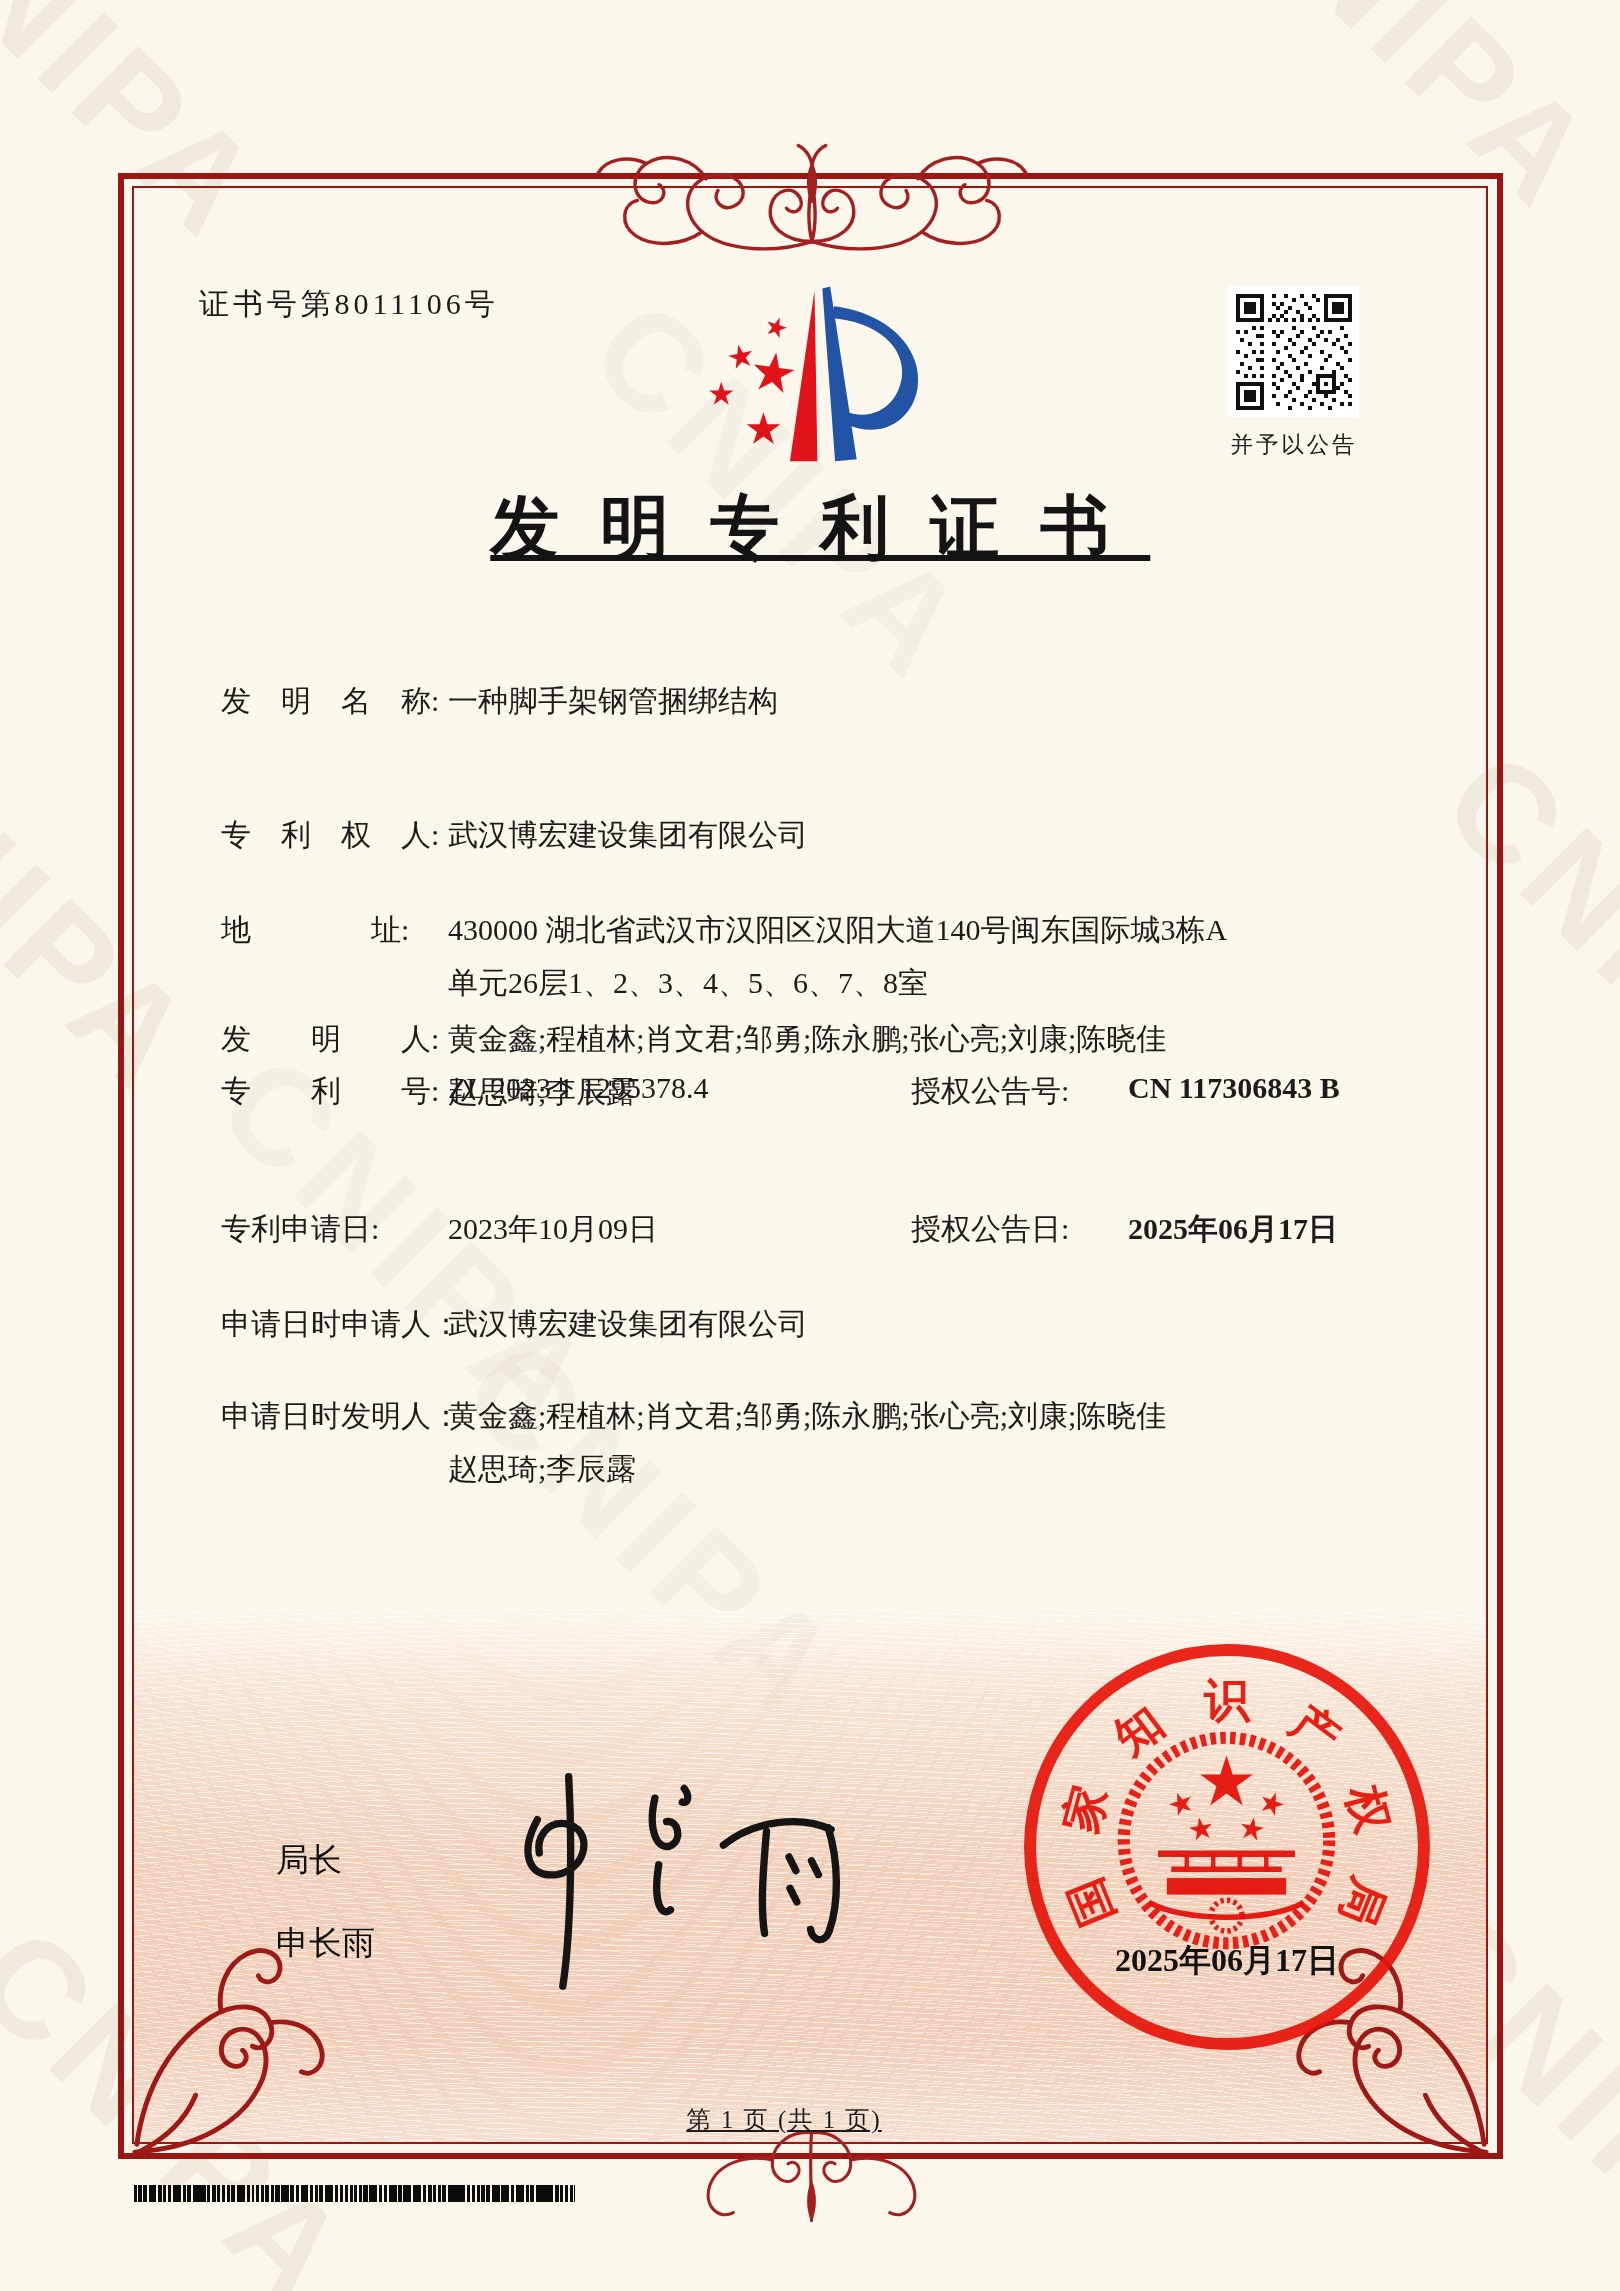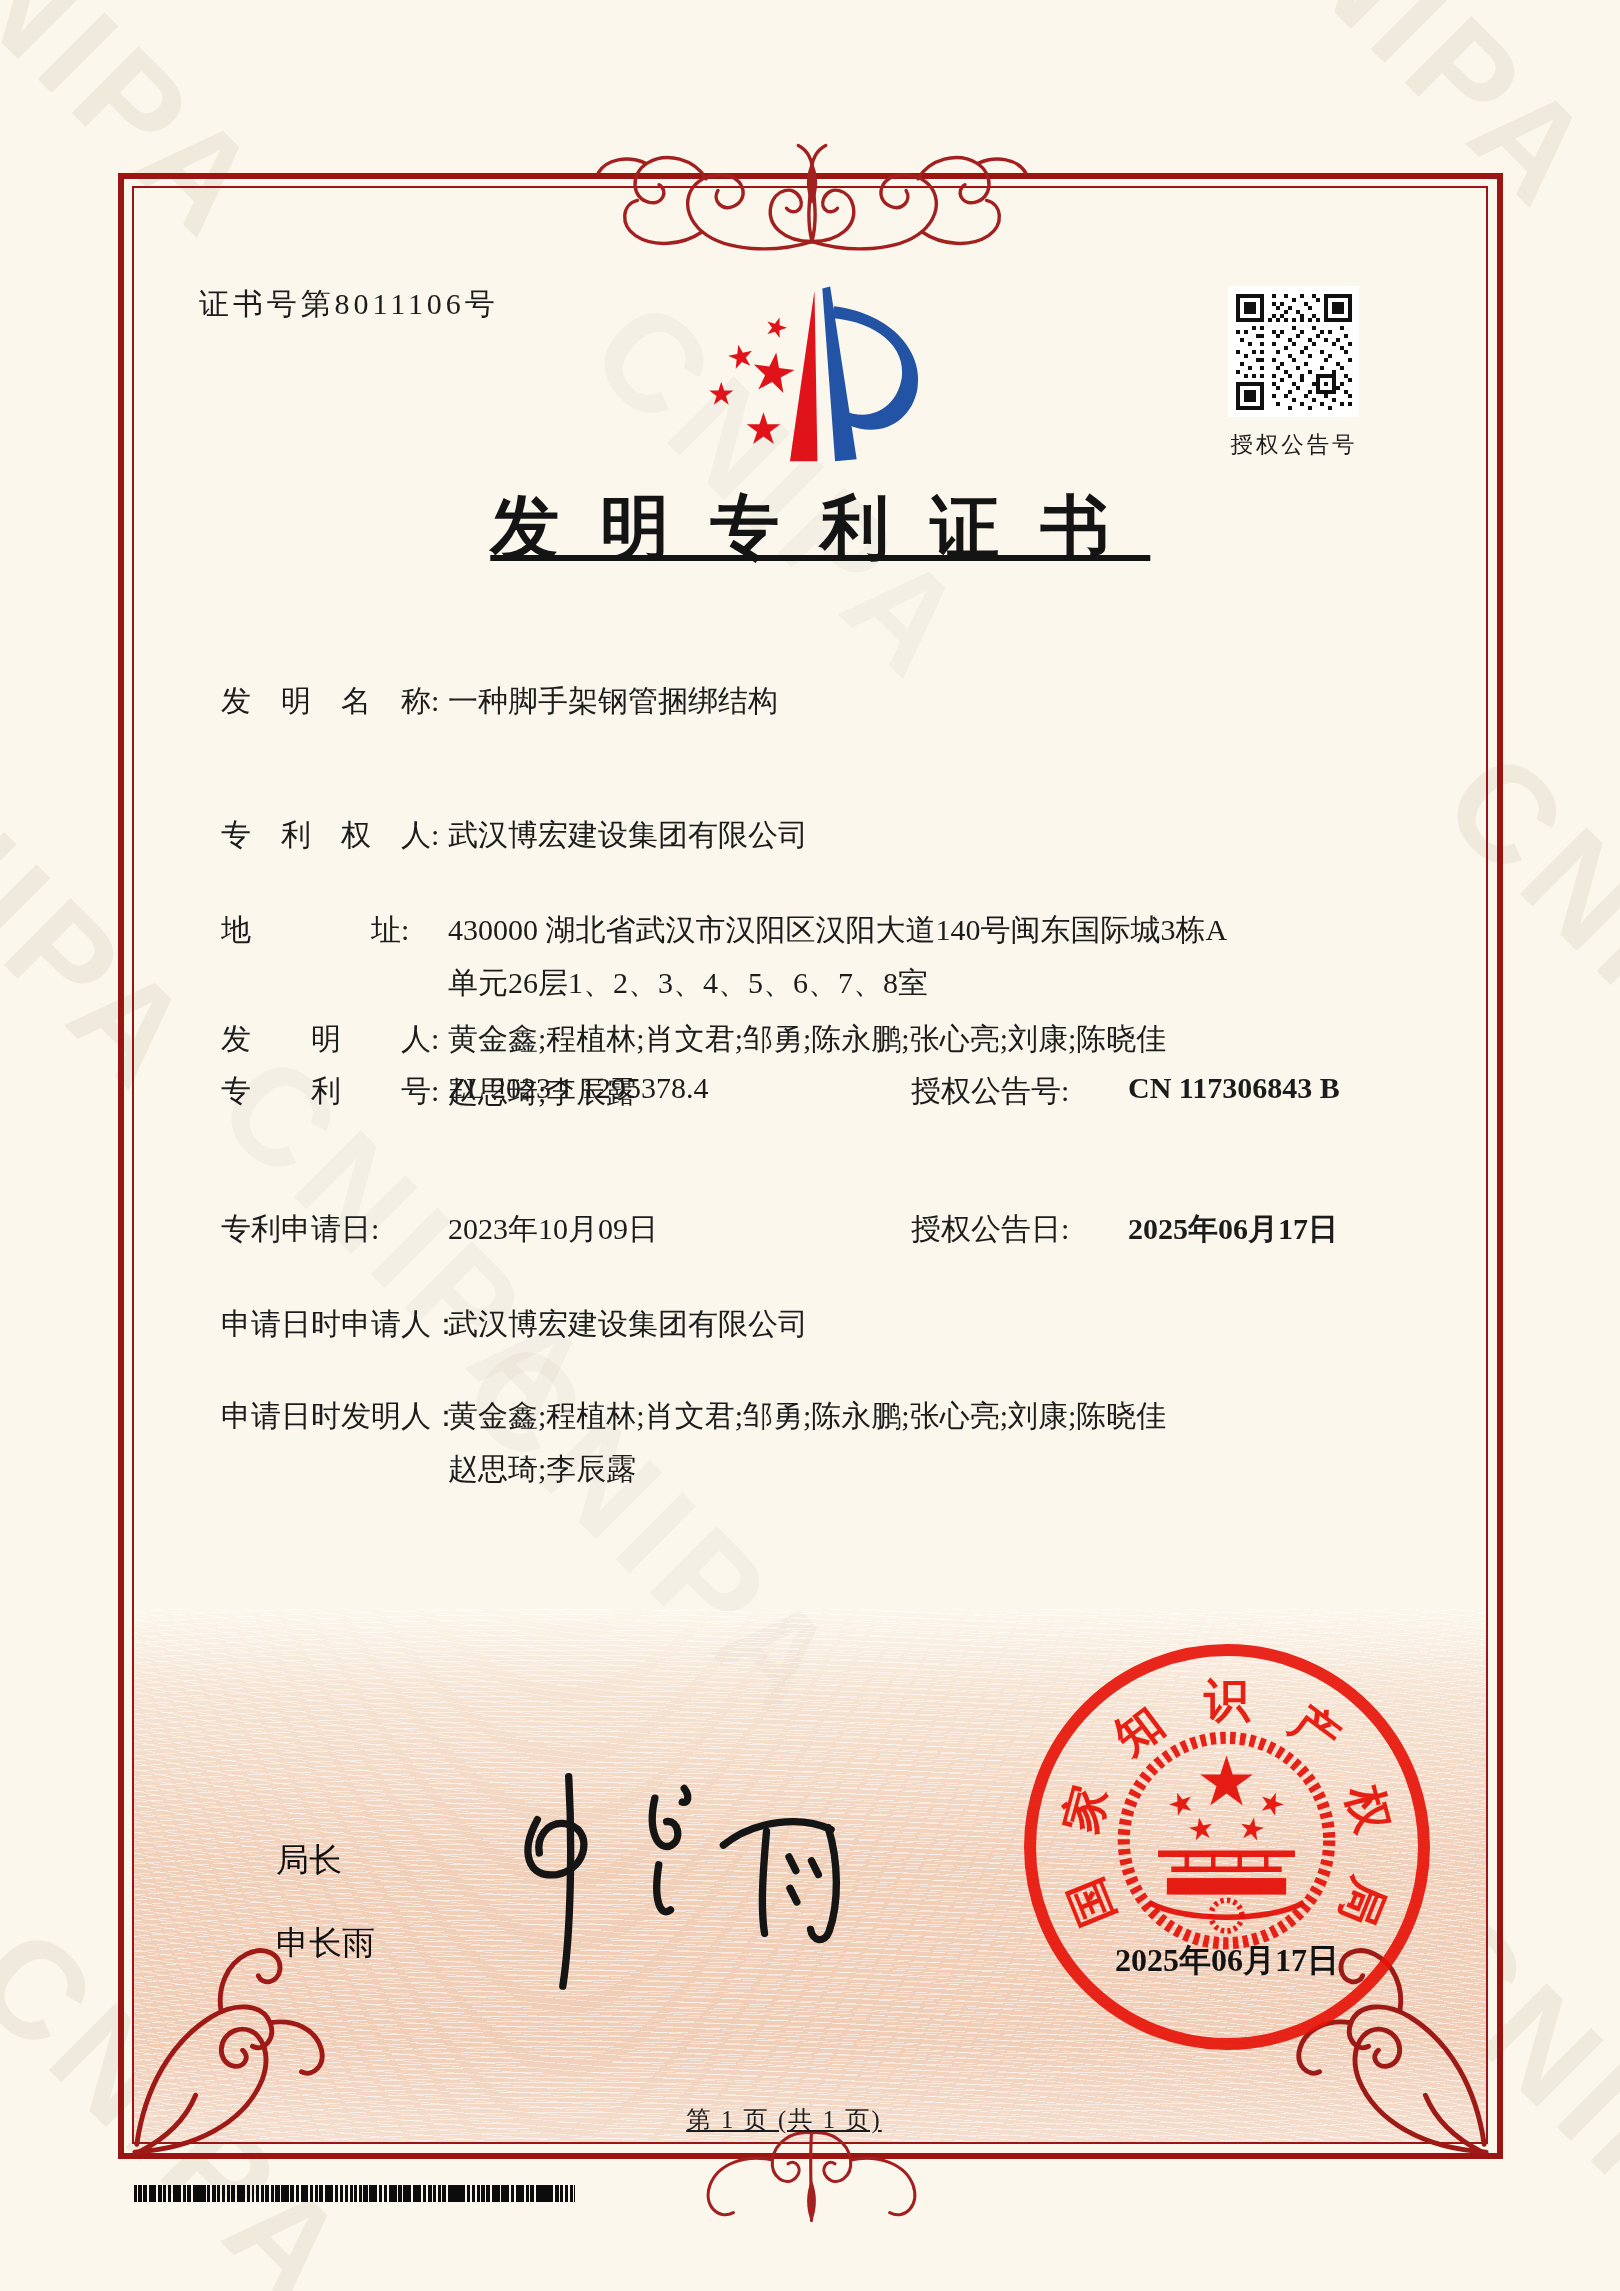--- a/index.html
+++ b/index.html
@@ -143,21 +143,21 @@
       <path fill="#111" d="M0 0h7v7H-0zM22 0h7v7h-7zM0 22h7v7H0zM20 20h5v5h-5z
         M9 0h1v1H9zM12 0h1v1h-1zM16 0h1v1h-1zM19 0h1v1h-1zM14 1h1v1h-1zM20 1h1v1h-1zM9 2h1v1H9zM11 2h1v1h-1zM17 2h1v1h-1zM10 3h1v1h-1zM13 3h1v1h-1zM18 3h1v1h-1zM12 4h1v1h-1zM15 4h1v1h-1zM9 5h1v1H9zM11 5h1v1h-1zM16 5h1v1h-1zM19 5h1v1h-1z
         M8 6h1v1H8zM10 6h1v1h-1zM12 6h1v1h-1zM14 6h1v1h-1zM16 6h1v1h-1zM18 6h1v1h-1zM20 6h1v1h-1z
         M6 8h1v1H6zM6 10h1v1H6zM6 12h1v1H6zM6 14h1v1H6zM6 16h1v1H6zM6 18h1v1H6zM6 20h1v1H6z
         M4 8h1v1H4zM14 8h1v1h-1zM19 8h1v1h-1zM26 8h1v1h-1zM0 9h1v1H0zM2 9h1v1H2zM9 9h1v1H9zM11 9h1v1h-1zM16 9h1v1h-1zM21 9h1v1h-1zM23 9h1v1h-1zM5 10h1v1H5zM10 10h1v1h-1zM15 10h1v1h-1zM20 10h1v1h-1zM27 10h1v1h-1zM1 11h1v1H1zM13 11h1v1h-1zM18 11h1v1h-1zM22 11h1v1h-1zM25 11h1v1h-1zM3 12h1v1H3zM9 12h1v1H9zM14 12h1v1h-1zM19 12h1v1h-1zM24 12h1v1h-1zM28 12h1v1h-1zM12 13h1v1h-1zM17 13h1v1h-1zM26 13h1v1h-1zM0 14h1v1H0zM4 14h1v1H4zM10 14h1v1h-1zM16 14h1v1h-1zM21 14h1v1h-1zM27 14h1v1h-1zM2 15h1v1H2zM13 15h1v1h-1zM18 15h1v1h-1zM23 15h1v1h-1zM5 16h1v1H5zM9 16h1v1H9zM14 16h1v1h-1zM22 16h1v1h-1zM28 16h1v1h-1zM1 17h1v1H1zM11 17h1v1h-1zM17 17h1v1h-1zM25 17h1v1h-1zM3 18h1v1H3zM10 18h1v1h-1zM15 18h1v1h-1zM21 18h1v1h-1zM26 18h1v1h-1zM0 19h1v1H0zM12 19h1v1h-1zM18 19h1v1h-1zM24 19h1v1h-1zM2 20h1v1H2zM4 20h1v1H4zM9 20h1v1H9zM13 20h1v1h-1zM16 20h1v1h-1zM27 20h1v1h-1z
         M11 21h1v1h-1zM16 21h1v1h-1zM28 21h1v1h-1zM9 22h1v1H9zM14 22h1v1h-1zM19 22h1v1h-1zM26 22h1v1h-1zM10 23h1v1h-1zM15 23h1v1h-1zM25 23h1v1h-1zM13 24h1v1h-1zM18 24h1v1h-1zM27 24h1v1h-1zM9 25h1v1H9zM12 25h1v1h-1zM17 25h1v1h-1zM22 25h1v1h-1zM28 25h1v1h-1zM14 26h1v1h-1zM19 26h1v1h-1zM24 26h1v1h-1zM10 27h1v1h-1zM16 27h1v1h-1zM21 27h1v1h-1zM26 27h1v1h-1zM28 27h1v1h-1zM13 28h1v1h-1zM18 28h1v1h-1zM23 28h1v1h-1z"></path>
       <path fill="#fff" d="M1 1h5v5H1zM23 1h5v5h-5zM1 23h5v5H1zM21 21h3v3h-3z"></path>
       <path fill="#111" d="M2 2h3v3H2zM24 2h3v3h-3zM2 24h3v3H2zM22 22h1v1h-1z"></path>
     </svg>
   </div>
-  <div class="qr-caption">授权公告号</div>
+  <div class="qr-caption">并予以公告</div>
 
   <div class="title">发明专利证书</div>
 
   <div class="row" style="top:681px">
     <span>发　明　名　称:</span>
     <span class="val">一种脚手架钢管捆绑结构</span>
   </div>
 
   <div class="row" style="top:815px">
     <span>专　利　权　人:</span>

